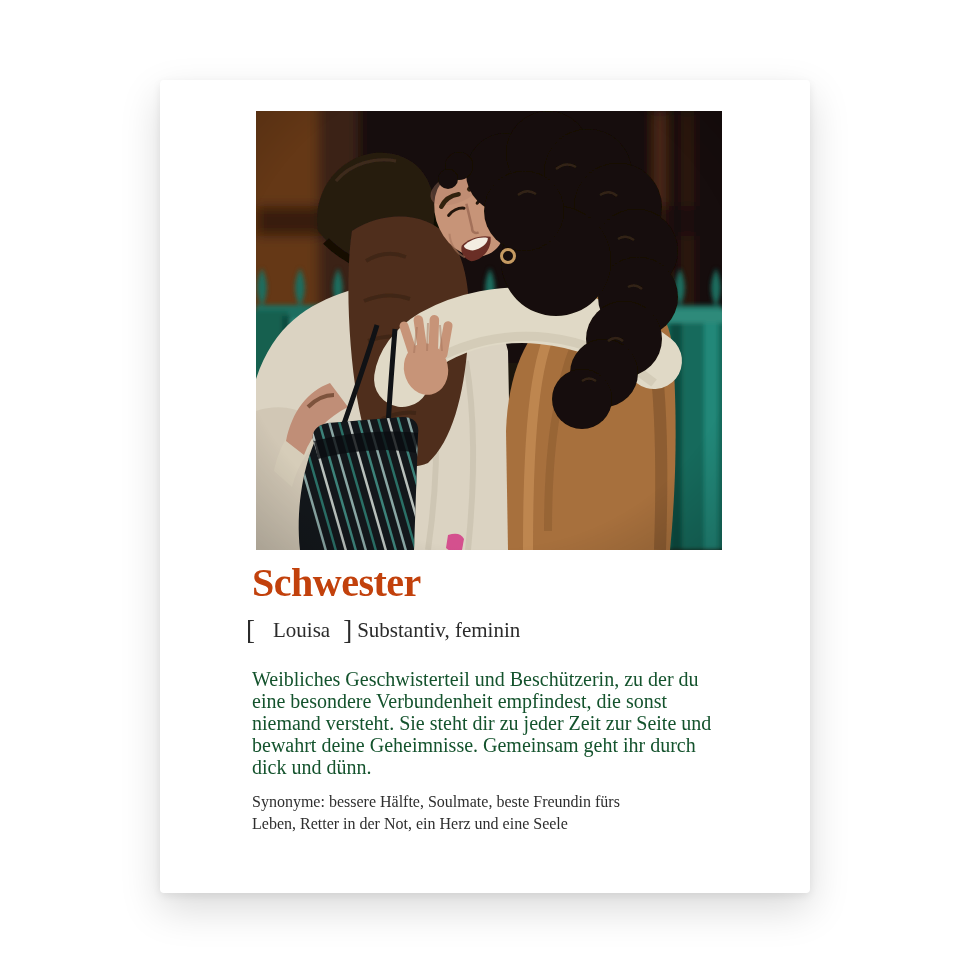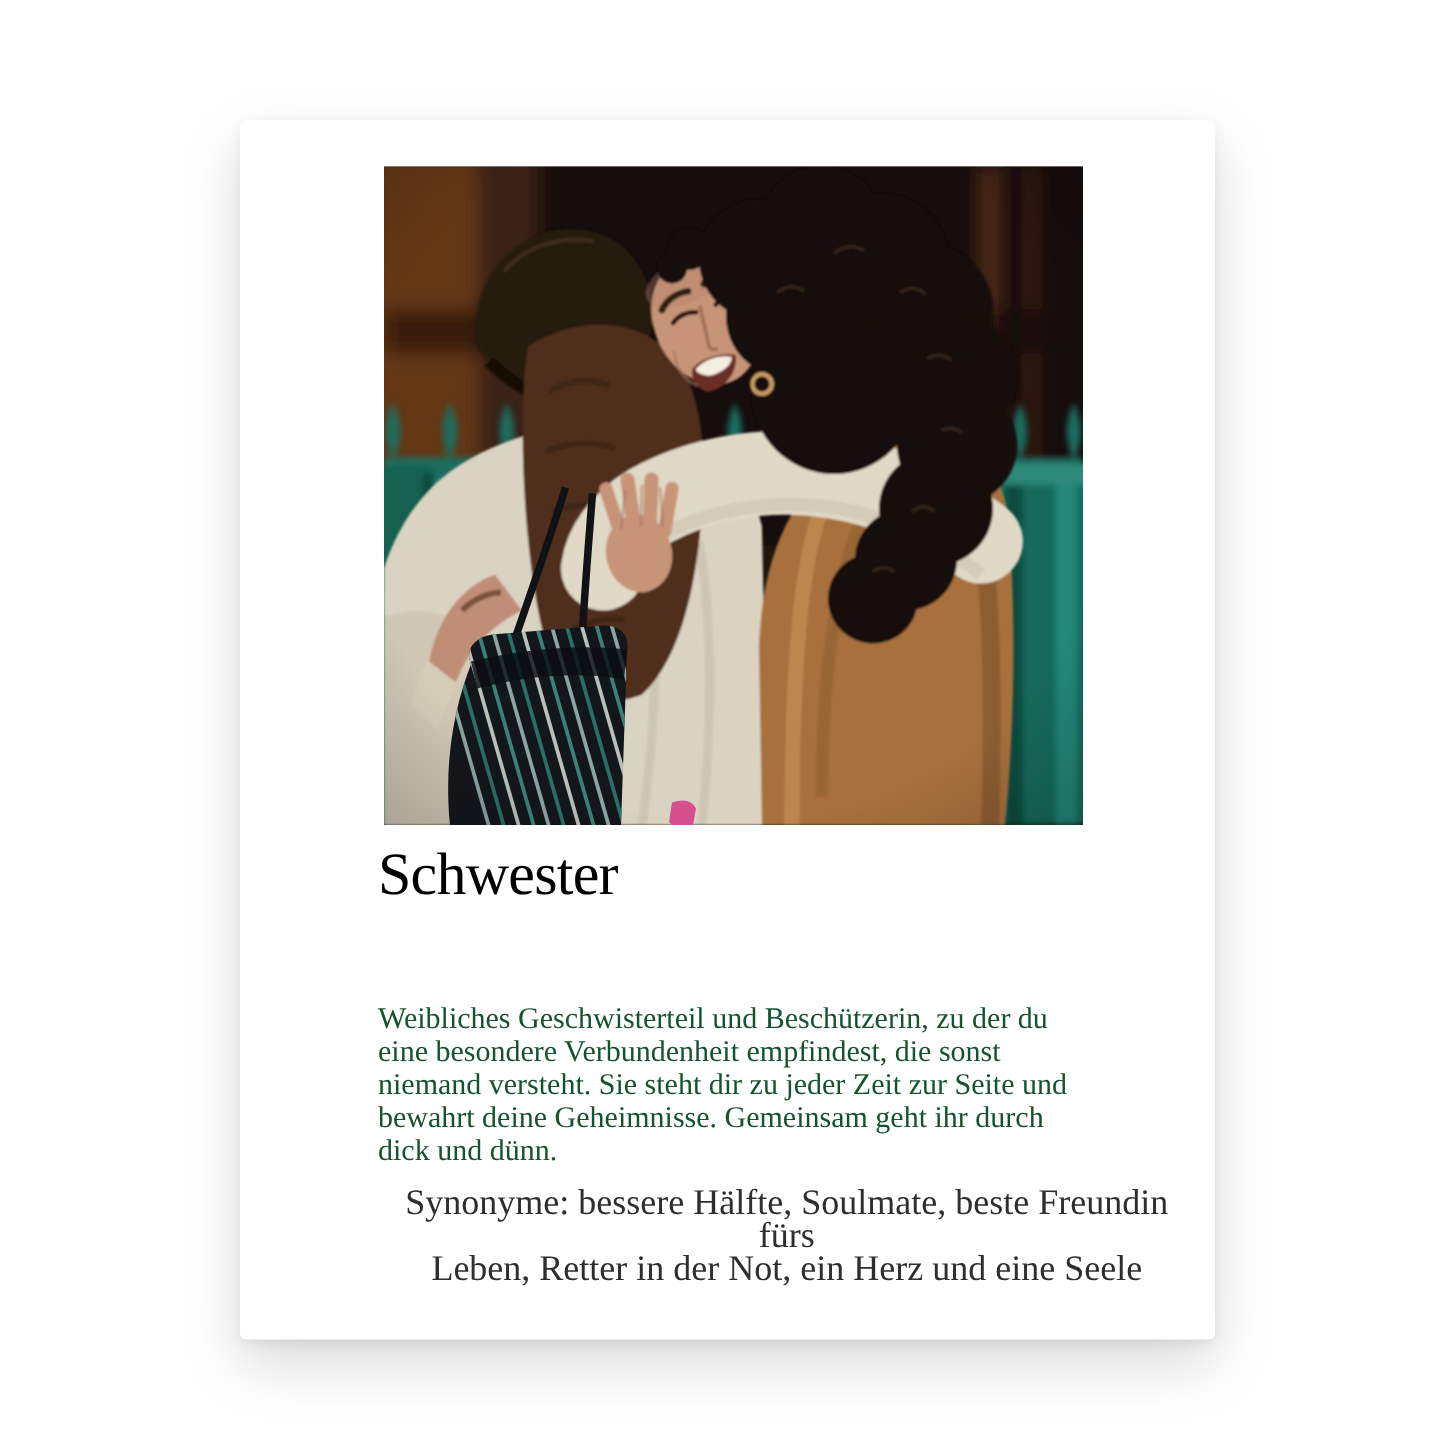--- a/index.html
+++ b/index.html
@@ -26,24 +26,24 @@
     position: absolute;
     left: 96px; top: 31px;
     width: 466px; height: 439px;
     overflow: hidden;
     background: #1d1209;
   }
   .photo svg { display: block; }
   .title {
     position: absolute;
     left: 92px; top: 481px;
-    font-size: 40px; font-weight: 400;
+    font-size: 40px; font-weight: 700;
     letter-spacing: -0.5px;
     line-height: 44px;
-    color: #000000;
+    color: #c2410c;
     white-space: nowrap;
   }
   .phonetic {
     position: absolute;
     left: 86px; top: 536px;
     font-size: 21px; line-height: 28px;
     color: #2b2b2b;
     white-space: nowrap;
   }
   .phonetic .bracket {
@@ -59,24 +59,23 @@
     left: 92px; top: 588px;
     width: 545px;
     font-size: 20px; line-height: 22px;
     color: #14532d;
     white-space: pre-line;
   }
   .synonyms {
     position: absolute;
     left: 92px; top: 711px;
     width: 545px;
-    font-size: 24px; line-height: 22px;
+    font-size: 16px; line-height: 22px;
     color: #2e2e2e;
     white-space: pre-line;
-    text-align: center;
   }
 </style>
 </head>
 <body>
 
 <div class="canvas">
   <div class="poster">
 
     <div class="photo">
       <svg width="466" height="439" viewBox="0 0 466 439" xmlns="http://www.w3.org/2000/svg">
@@ -257,20 +256,23 @@
         </g>
 
         <path d="M 192,424 q 12,-4 16,4 l -2,11 q -10,4 -16,-2 Z" fill="#d4508e"></path>
 
         <rect x="0" y="0" width="466" height="439" fill="url(#vg)"></rect>
       </svg>
     </div>
 
     <div class="title">Schwester</div>
 
+    <div class="phonetic">
+      <span class="bracket open">[</span><span>Louisa</span><span class="bracket close">]</span><span>Substantiv, feminin</span>
+    </div>
 
     <div class="definition">Weibliches Geschwisterteil und Beschützerin, zu der du
 eine besondere Verbundenheit empfindest, die sonst
 niemand versteht. Sie steht dir zu jeder Zeit zur Seite und
 bewahrt deine Geheimnisse. Gemeinsam geht ihr durch
 dick und dünn.</div>
 
     <div class="synonyms">Synonyme: bessere Hälfte, Soulmate, beste Freundin fürs
 Leben, Retter in der Not, ein Herz und eine Seele</div>
 

